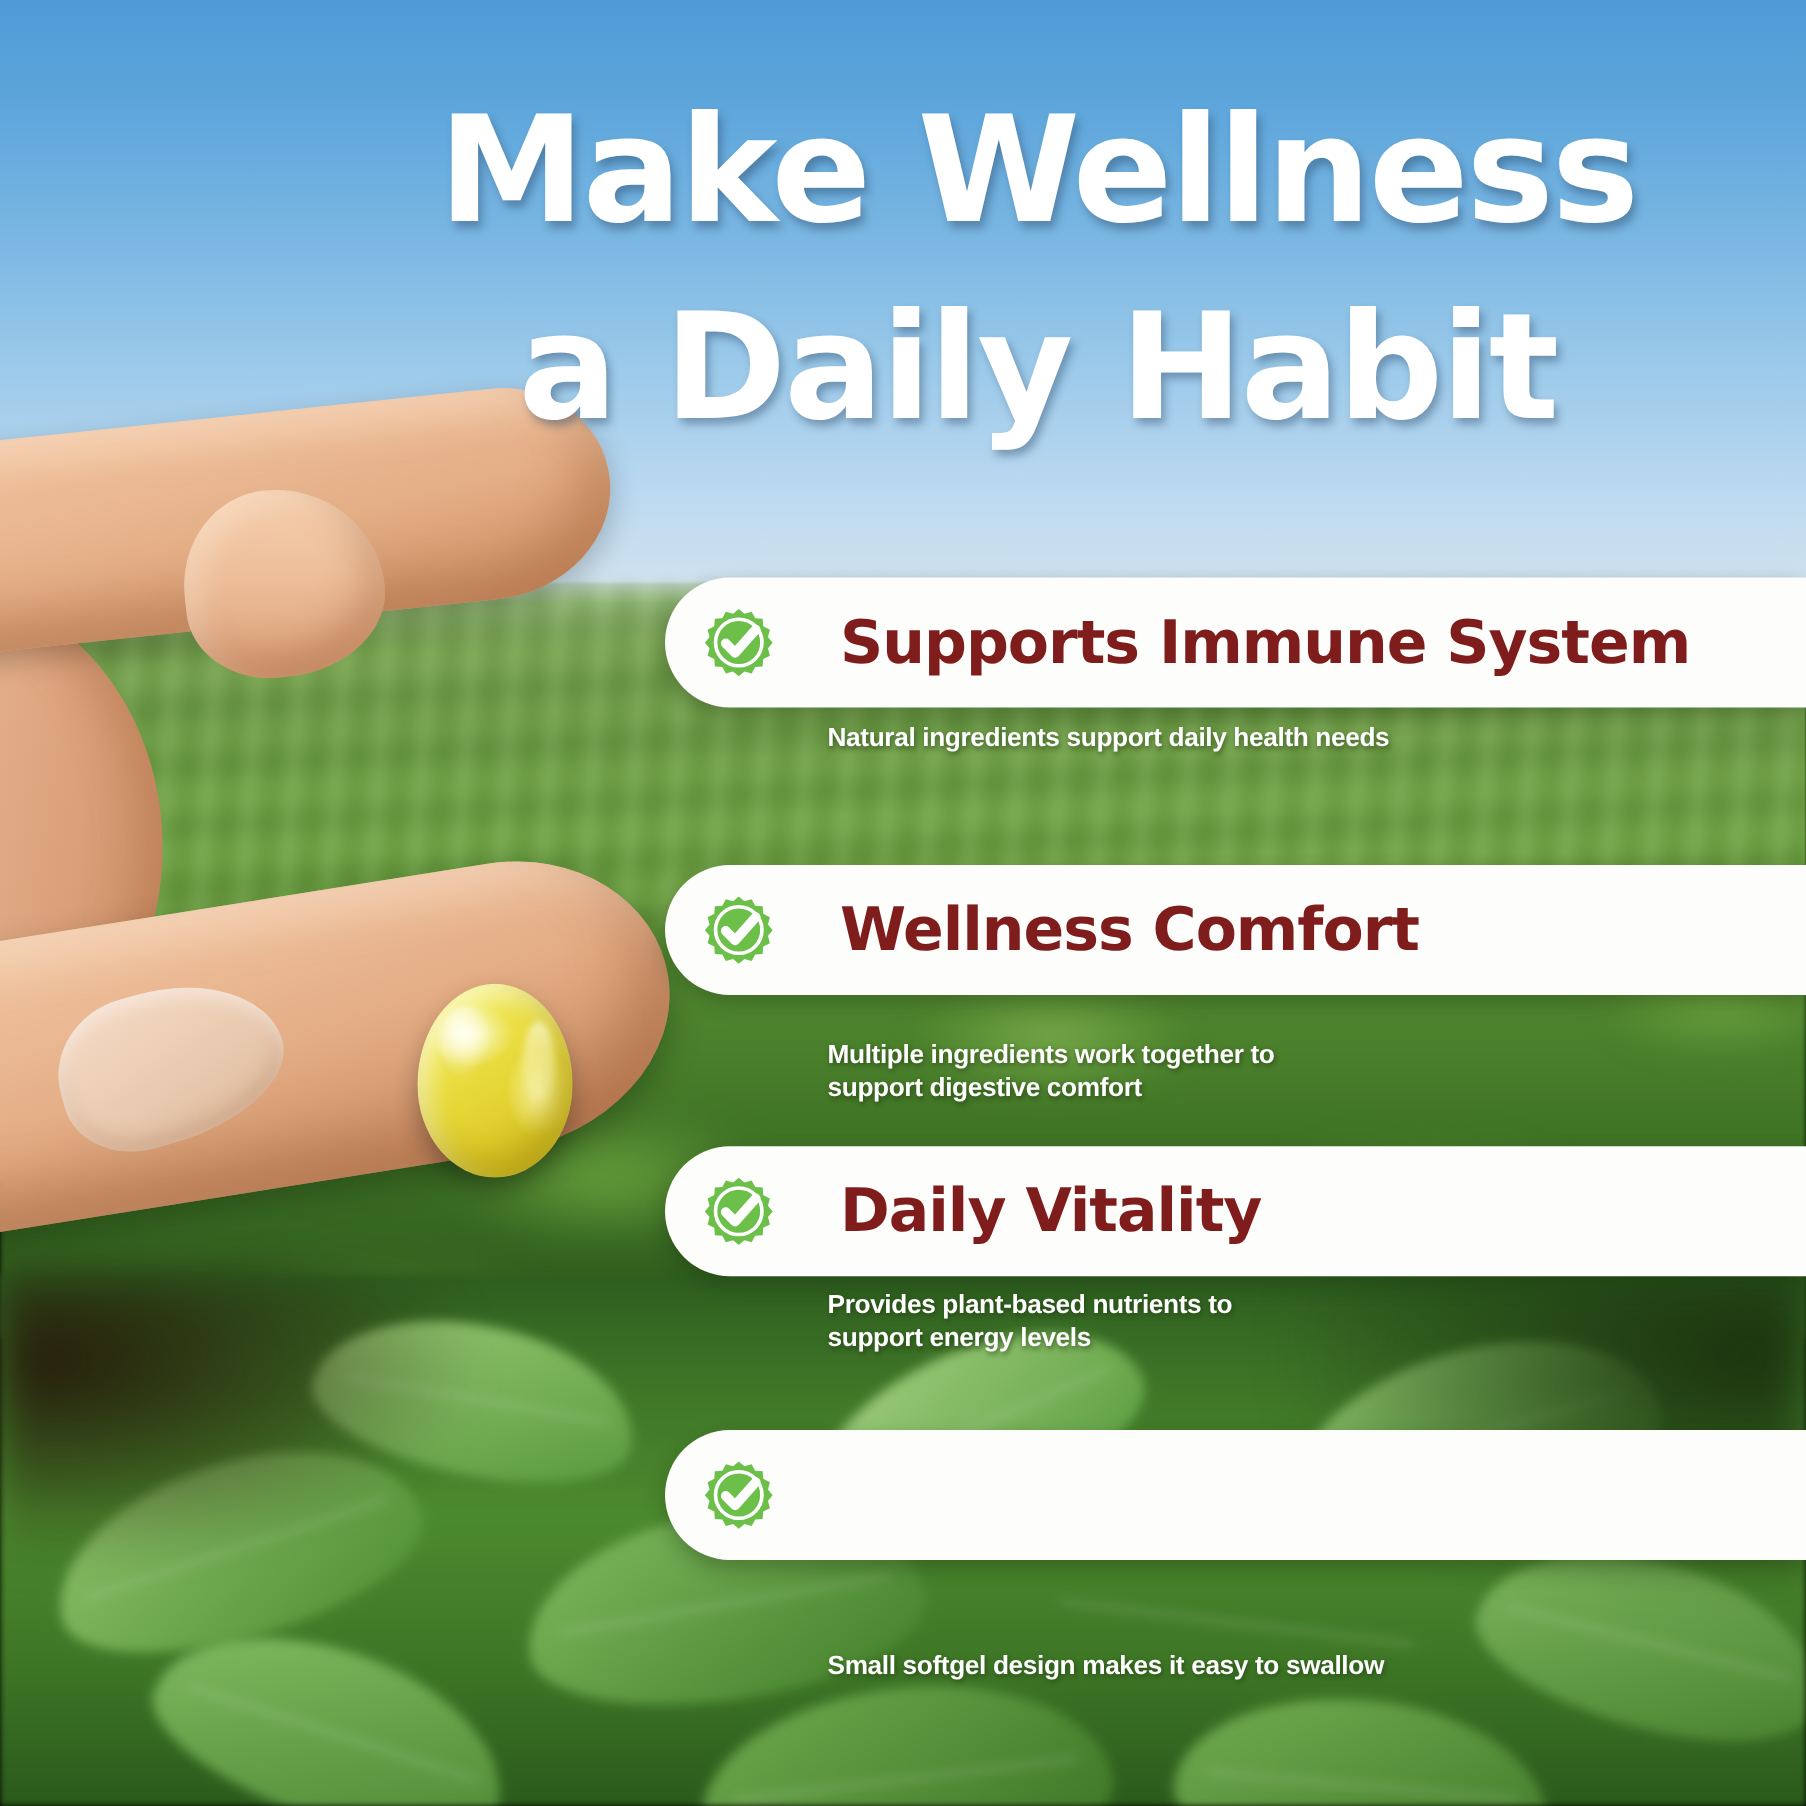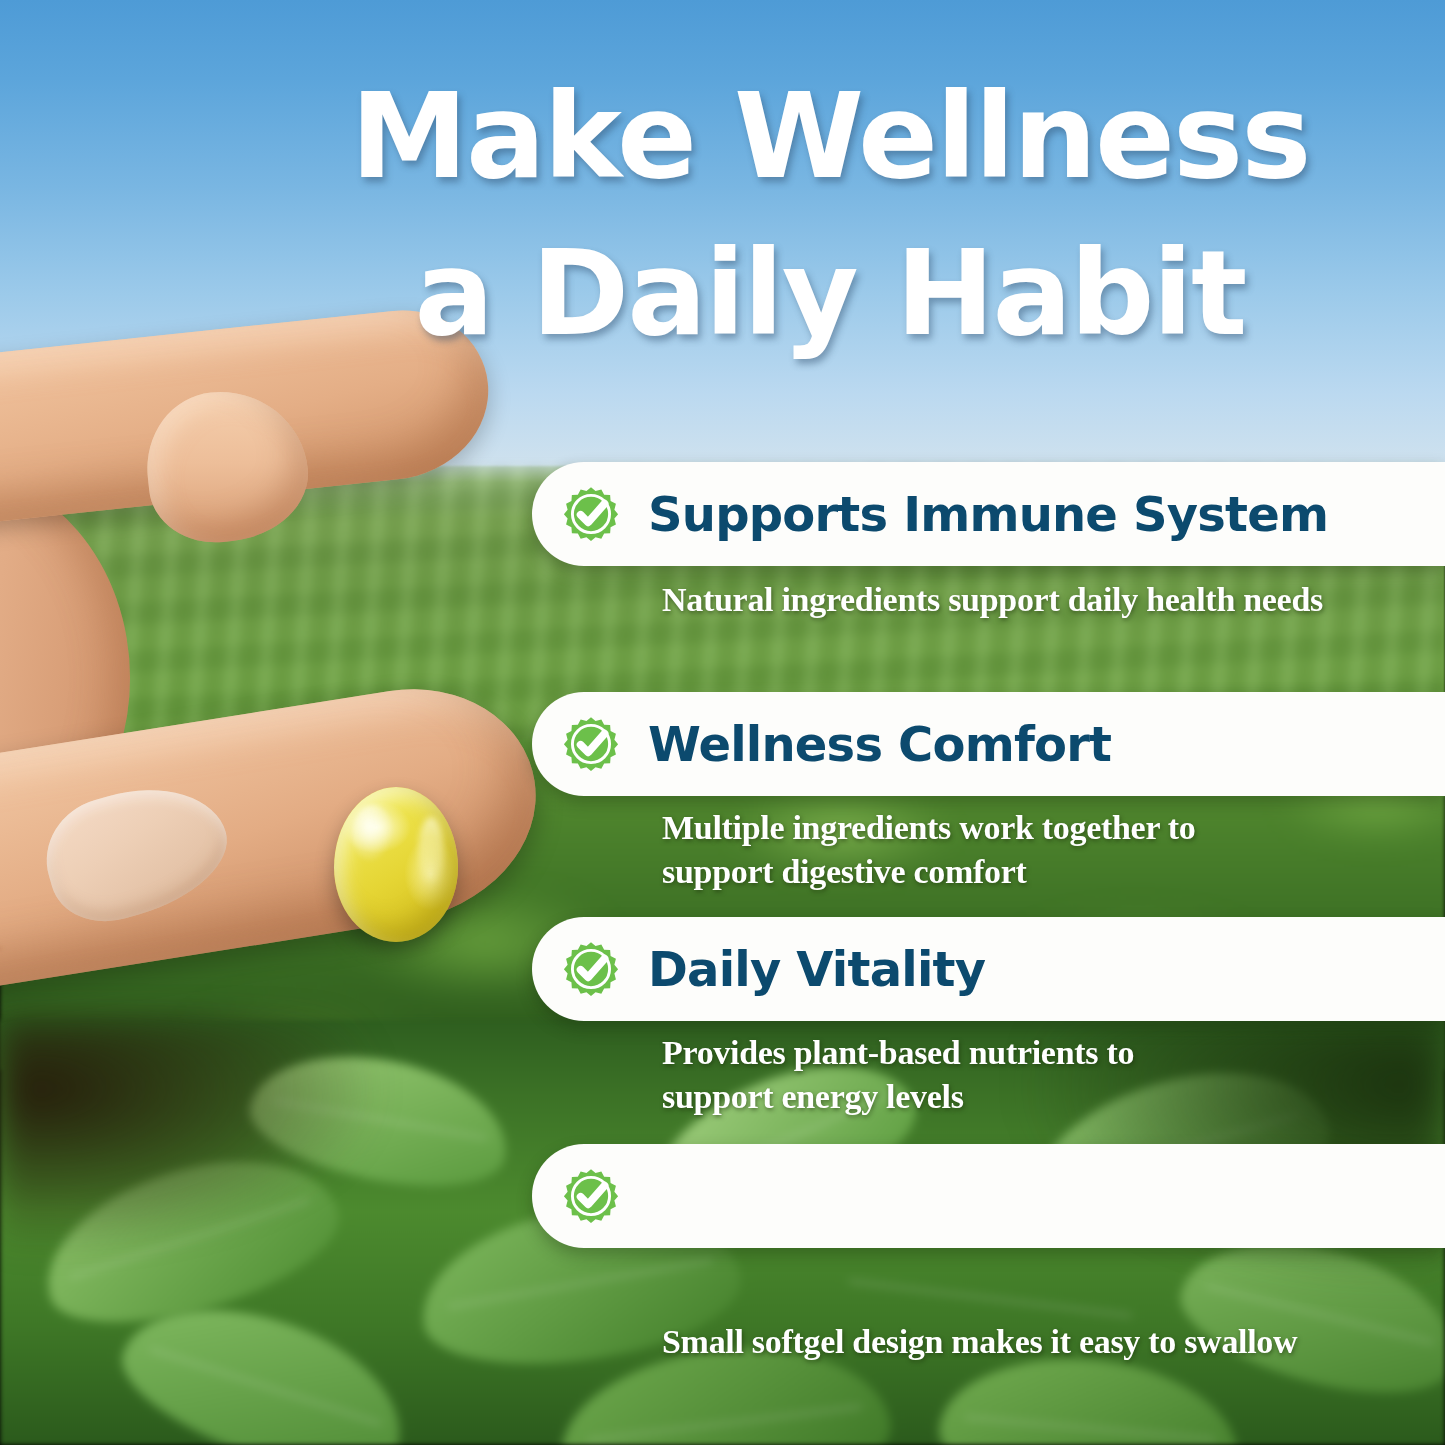--- a/index.html
+++ b/index.html
@@ -219,47 +219,48 @@
 
   .badge{
     flex:0 0 auto;
     width:58px; height:58px;
     position:relative;
     margin-right:28px;
   }
   .badge svg{ display:block; width:58px; height:58px; }
 
   .card-title{
-    color:#0c4a6e;
+    color:#7f1d1d;
     font-family:"DejaVu Sans","Liberation Sans",sans-serif;
     font-weight:700;
     font-size:48px;
     letter-spacing:-0.8px;
     line-height:1;
     white-space:nowrap;
+    margin-left:24px;
   }
 
   .desc{
     position:absolute; left:662px; width:760px;
     color:#FFFFFF;
-    font-family:Liberation Serif, serif;
+    font-family:Liberation Sans, sans-serif;
     font-weight:700;
-    font-size:34px;
+    font-size:21px;
     line-height:1.28;
     letter-spacing:-0.3px;
     text-shadow:1px 2px 4px rgba(25,45,10,.55);
     white-space:pre-line;
   }
 
   
   #f1 .card { top:462px; }
   #f1 .desc { top:578px; }
 
   #f2 .card { top:692px; }
-  #f2 .desc { top:806px; }
+  #f2 .desc { top:831px; }
 
   #f3 .card { top:917px; }
   #f3 .desc { top:1031px; }
 
   #f4 .card { top:1144px; }
   #f4 .desc { top:1320px; }
 </style>
 </head>
 <body>
 

